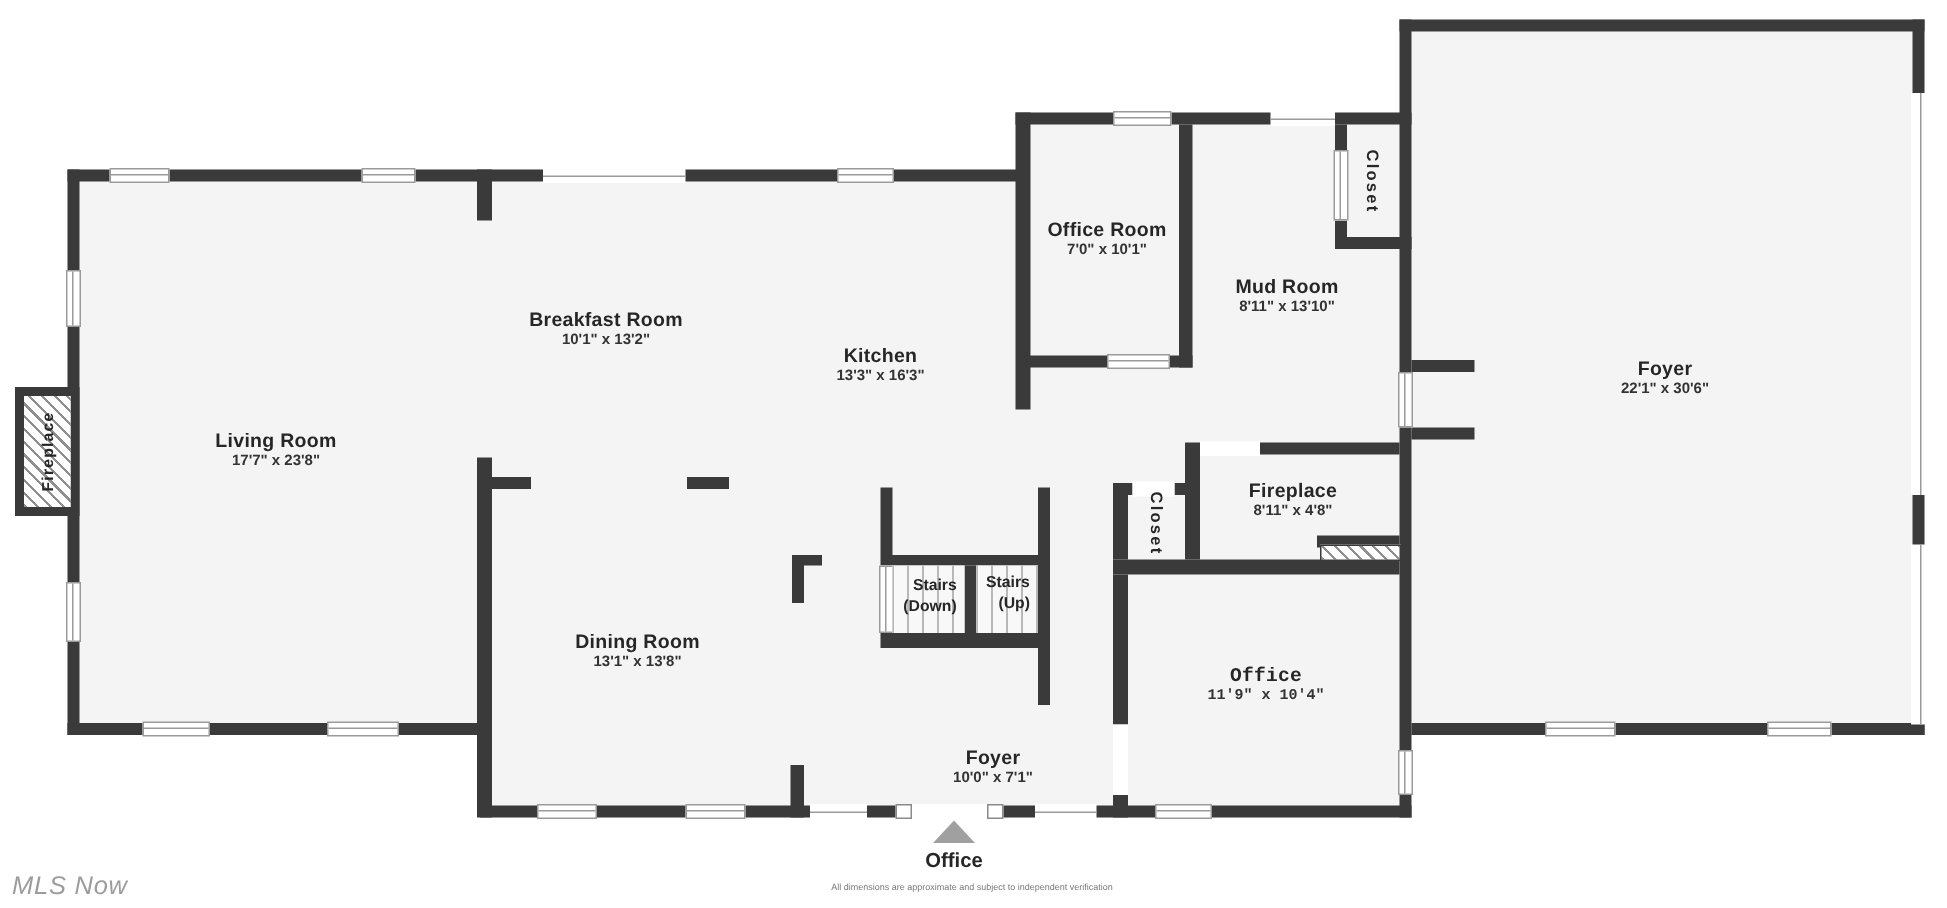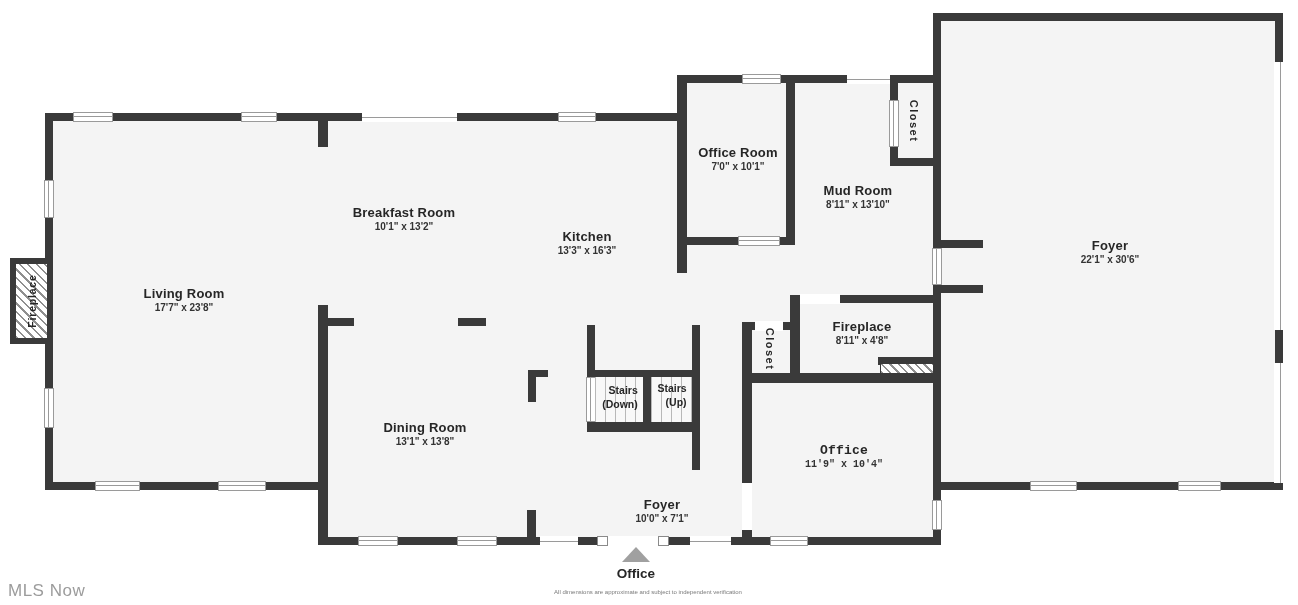--- a/index.html
+++ b/index.html
@@ -46,21 +46,21 @@
   #fireplace-hatch{position:absolute;left:16px;top:264px;width:31px;height:74px;}
   #lbl-fireplace{left:32px;top:301px;font-size:10.5px;letter-spacing:.8px;}
   #entry-arrow{position:absolute;left:622px;top:547px;width:0;height:0;
      border-left:14px solid transparent;border-right:14px solid transparent;
      border-bottom:15px solid var(--arrow);}
   #lbl-entry{position:absolute;left:636px;top:566px;transform:translateX(-50%);
      font-size:13.5px;font-weight:700;}
   #disclaimer{position:absolute;left:648px;top:589px;transform:translateX(-50%);
      font-size:6px;color:#7a7a7a;white-space:nowrap;}
   #watermark{position:absolute;left:8px;top:581px;font-size:17px;color:var(--wm);
-     letter-spacing:.5px;font-weight:400;}
+     letter-spacing:.5px;font-weight:400;font-style:italic;}
 </style>
 </head>
 <body>
 
 <div id="plan" style="--wall: #3a3a3a; --floor: #f4f4f4; --wline: #9a9a9a; --arrow: #a0a0a0; --wm: #9c9c9c;">
 
   <div id="geom">
       <div class="floor" style="left: 45px; top: 113px; width: 890px; height: 377px;"></div>
       <div class="floor" style="left: 320px; top: 490px; width: 615px; height: 55px;"></div>
       <div class="floor" style="left: 683px; top: 75px; width: 252px; height: 46px;"></div>

